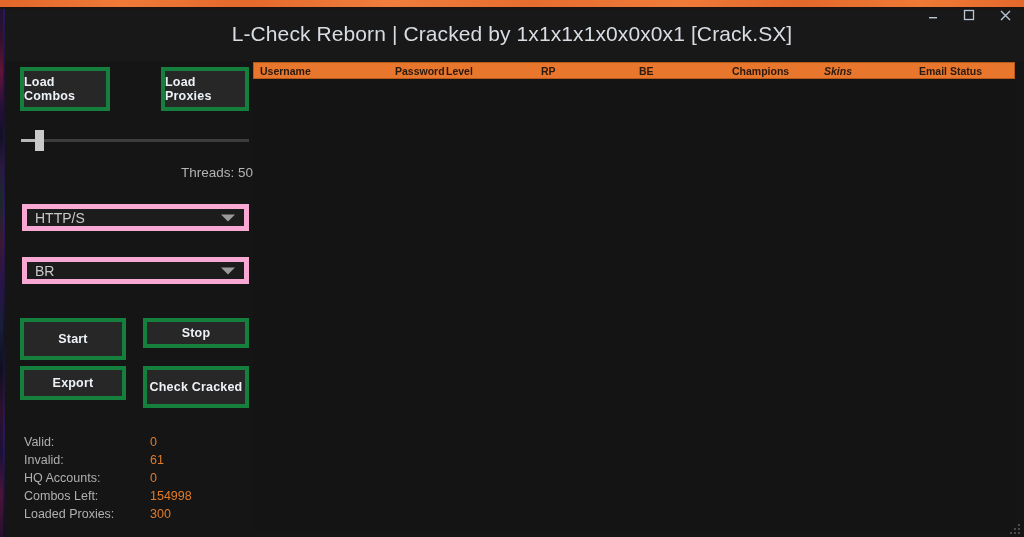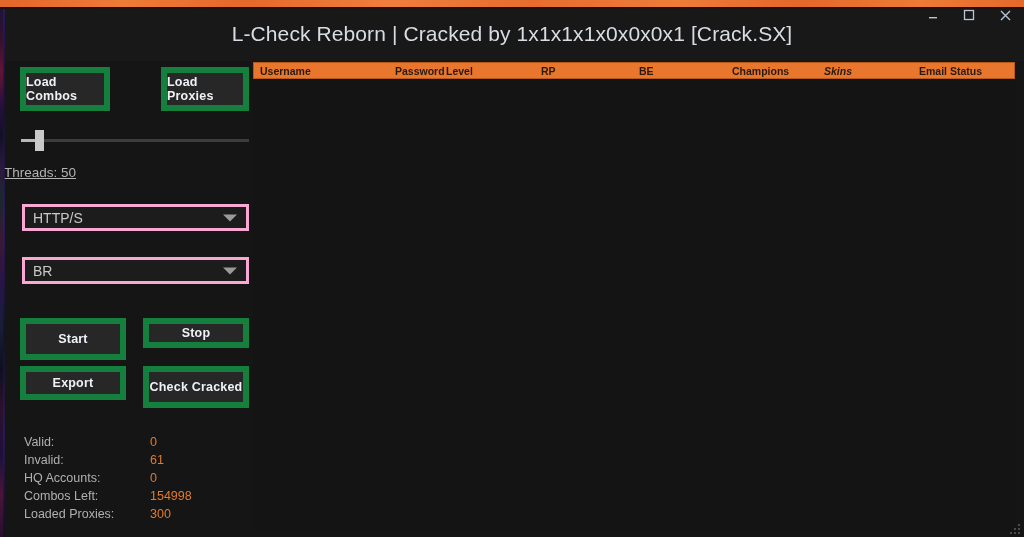--- a/index.html
+++ b/index.html
@@ -129,21 +129,21 @@
     top: 61px; left: 4px;
     width: 249px;
     height: 476px;
     background: #151515;
     z-index: 12;
   }
 
   .btn {
     position: absolute;
     background: #272727;
-    border: 6px solid #15803d;
+    border: 4px solid #15803d;
     color: #eef2f7;
     font-size: 12.5px;
     font-weight: bold;
     display: flex;
     align-items: center;
     justify-content: center;
     letter-spacing: 0.2px;
     cursor: default;
     box-sizing: border-box;
   }
@@ -181,34 +181,33 @@
     left: 14px; top: 1px;
     width: 9px;
     height: 21px;
     background: #c9c9c9;
   }
 
   .threads-label {
     position: absolute;
     top: 104px; left: 0;
     width: 249px;
-    text-align: left;
+    text-align: right;
     color: #b3b3b3;
     font-size: 13.5px;
-    text-decoration: underline;
   }
 
   
   .dropdown {
     position: absolute;
     left: 18px;
     width: 227px;
     height: 27px;
     background: #1c1c1c;
-    border: 3px solid #f9a8d4;
+    border: 5px solid #f9a8d4;
     box-sizing: border-box;
     display: flex;
     align-items: center;
     cursor: default;
   }
   #dd-proto { top: 143px; }
   #dd-region{ top: 196px; }
   .dropdown .dd-text {
     padding-left: 8px;
     color: #c9c9c9;

